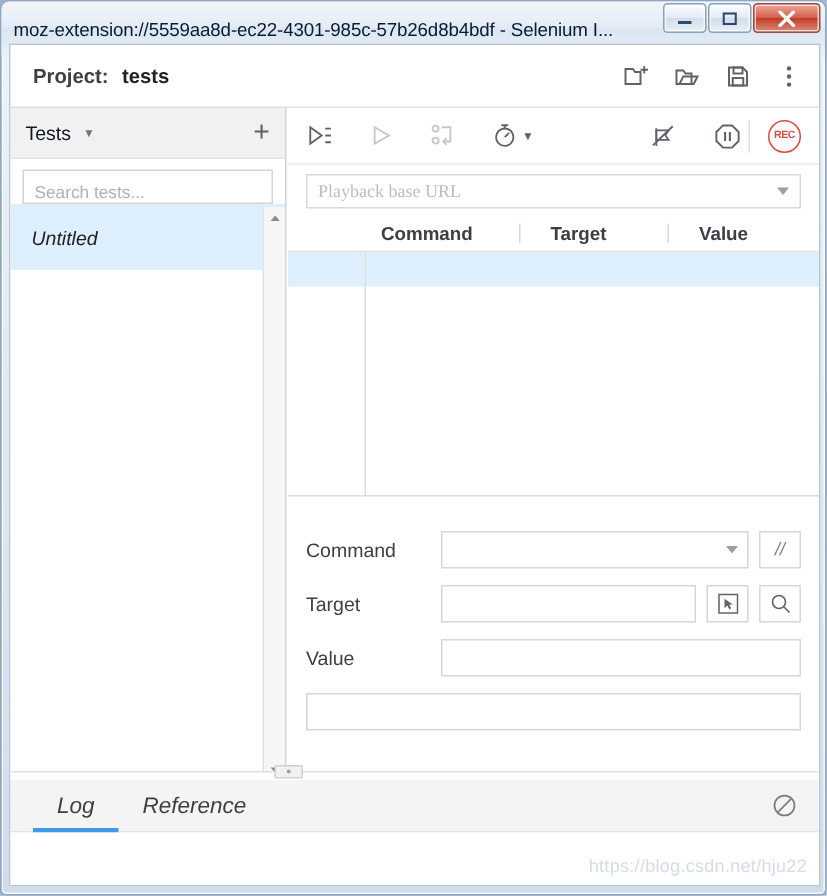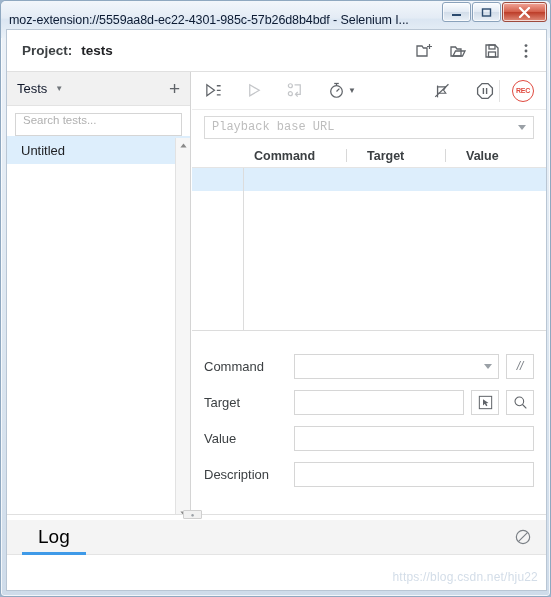--- a/index.html
+++ b/index.html
@@ -82,32 +82,32 @@
     height: 34px; background: #f1f1f1; border-bottom: 1px solid #e3e3e3;
     display: flex; align-items: center; padding: 0 10px;
   }
   #tests-title { font-size: 13px; color: #0f172a; }
   #tests-caret { margin-left: 8px; color: #70757a; font-size: 8px; line-height: 1; }
   #tests-add { margin-left: auto; color: #5f6368; font-size: 19px; line-height: 1; font-weight: 300; }
 
   #search-wrap { padding: 7px 8px 6px 8px; background: #fff; }
   #search-box {
     height: 23px; border: 1px solid #d5d5d5; background: #fff;
-    display: flex; align-items: flex-start; padding: 0 5px 0 7px;
+    display: flex; align-items: flex-end; padding: 0 5px 0 7px;
   }
   #search-input {
     border: 0; outline: 0; flex: 1; font-size: 11.5px; color: #5f6368;
     font-family: "Liberation Sans", sans-serif; background: transparent;
   }
   #search-input::placeholder { color: #b0b0b0; }
 
   #tests-list { position: absolute; left: 0; right: 0; top: 64px; bottom: 0; background: #fff; }
   .test-item {
-    height: 28px; display: flex; align-items: center; padding-left: 14px;
-    font-size: 13px; color: #202124;
+    height: 44px; display: flex; align-items: center; padding-left: 14px;
+    font-size: 13px; color: #202124; font-style: italic;
   }
   .test-item.selected { background: #ddeefc; }
 
   #tests-scrollbar {
     position: absolute; right: 0; top: 66px; bottom: 0; width: 15px;
     background: #f6f6f6; border-left: 1px solid #e2e2e2;
   }
   .sb-arrow {
     position: absolute; left: 0; width: 15px; height: 14px;
     display: flex; align-items: center; justify-content: center;
@@ -137,21 +137,21 @@
     font-size: 7px; font-weight: bold; color: #e04a3f; letter-spacing: -.3px;
   }
 
   #url-row { height: 34px; display: flex; align-items: center; padding: 0 12px; }
   #url-box {
     flex: 1; height: 23px; border: 1px solid #d9d9d9; background: #fff;
     display: flex; align-items: center; padding: 0 7px;
   }
   #url-input {
     flex: 1; border: 0; outline: 0; font-size: 12px; color: #ef4444;
-    font-family: Liberation Mono, monospace; background: transparent;
+    font-family: Liberation Serif, serif; background: transparent;
   }
   #url-input::placeholder { color: #bdbdbd; }
   .sel-caret {
     width: 0; height: 0; border-left: 4px solid transparent;
     border-right: 4px solid transparent; border-top: 5px solid #9aa0a6;
   }
 
   
   #table-head {
     height: 24px; display: flex; align-items: center;
@@ -213,22 +213,22 @@
 
   
   #bottom-panel {
     position: absolute; left: 0; right: 0; bottom: 0; height: 70px; background: #fff;
   }
   #log-tabs {
     height: 35px; background: #f4f4f4; border-bottom: 1px solid #e4e4e4;
     display: flex; align-items: center; padding-left: 15px;
   }
   .log-tab {
-    font-size: 19px; color: #000000; height: 35px;
-    display: flex; align-items: center; padding: 0 16px; position: relative;
+    font-size: 15px; color: #404040; height: 35px;
+    display: flex; align-items: center; padding: 0 16px; position: relative; font-style: italic;
   }
   .log-tab.active::after {
     content: ""; position: absolute; left: 0; right: 0; bottom: 0;
     height: 3px; background: #3f9ae8;
   }
   #clear-log { margin-left: auto; margin-right: 14px; color: #7a7f85; display: flex; }
   #log-body { position: absolute; left: 0; right: 0; top: 35px; bottom: 0; background: #fff; }
 
   #watermark {
     position: absolute; right: 8px; bottom: 6px;
@@ -437,37 +437,37 @@
         </div>
 
         <div class="form-row">
           <div class="form-label">Value</div>
           <div class="form-input">
             <input type="text" style="">
           </div>
         </div>
 
         <div class="form-row">
-          <div class="form-label">Description</div>
           <div class="form-input">
             <input type="text" style="">
           </div>
         </div>
       </div>
     </div>
 
     <div id="splitter">
       <div id="splitter-handle">
         <span>●</span>
       </div>
     </div>
 
     <div id="bottom-panel">
       <div id="log-tabs">
         <div class="log-tab active">Log</div>
+        <div class="log-tab">Reference</div>
         <div id="clear-log">
           <svg width="18" height="18" viewBox="0 0 20 20" fill="none" stroke="currentColor" stroke-width="1.3">
             <circle cx="10" cy="10" r="7.4"></circle>
               <path d="M4.8 15.2 L15.2 4.8"></path>
           </svg>
         </div>
       </div>
       <div id="log-body"></div>
       <div id="watermark">https://blog.csdn.net/hju22</div>
     </div>

